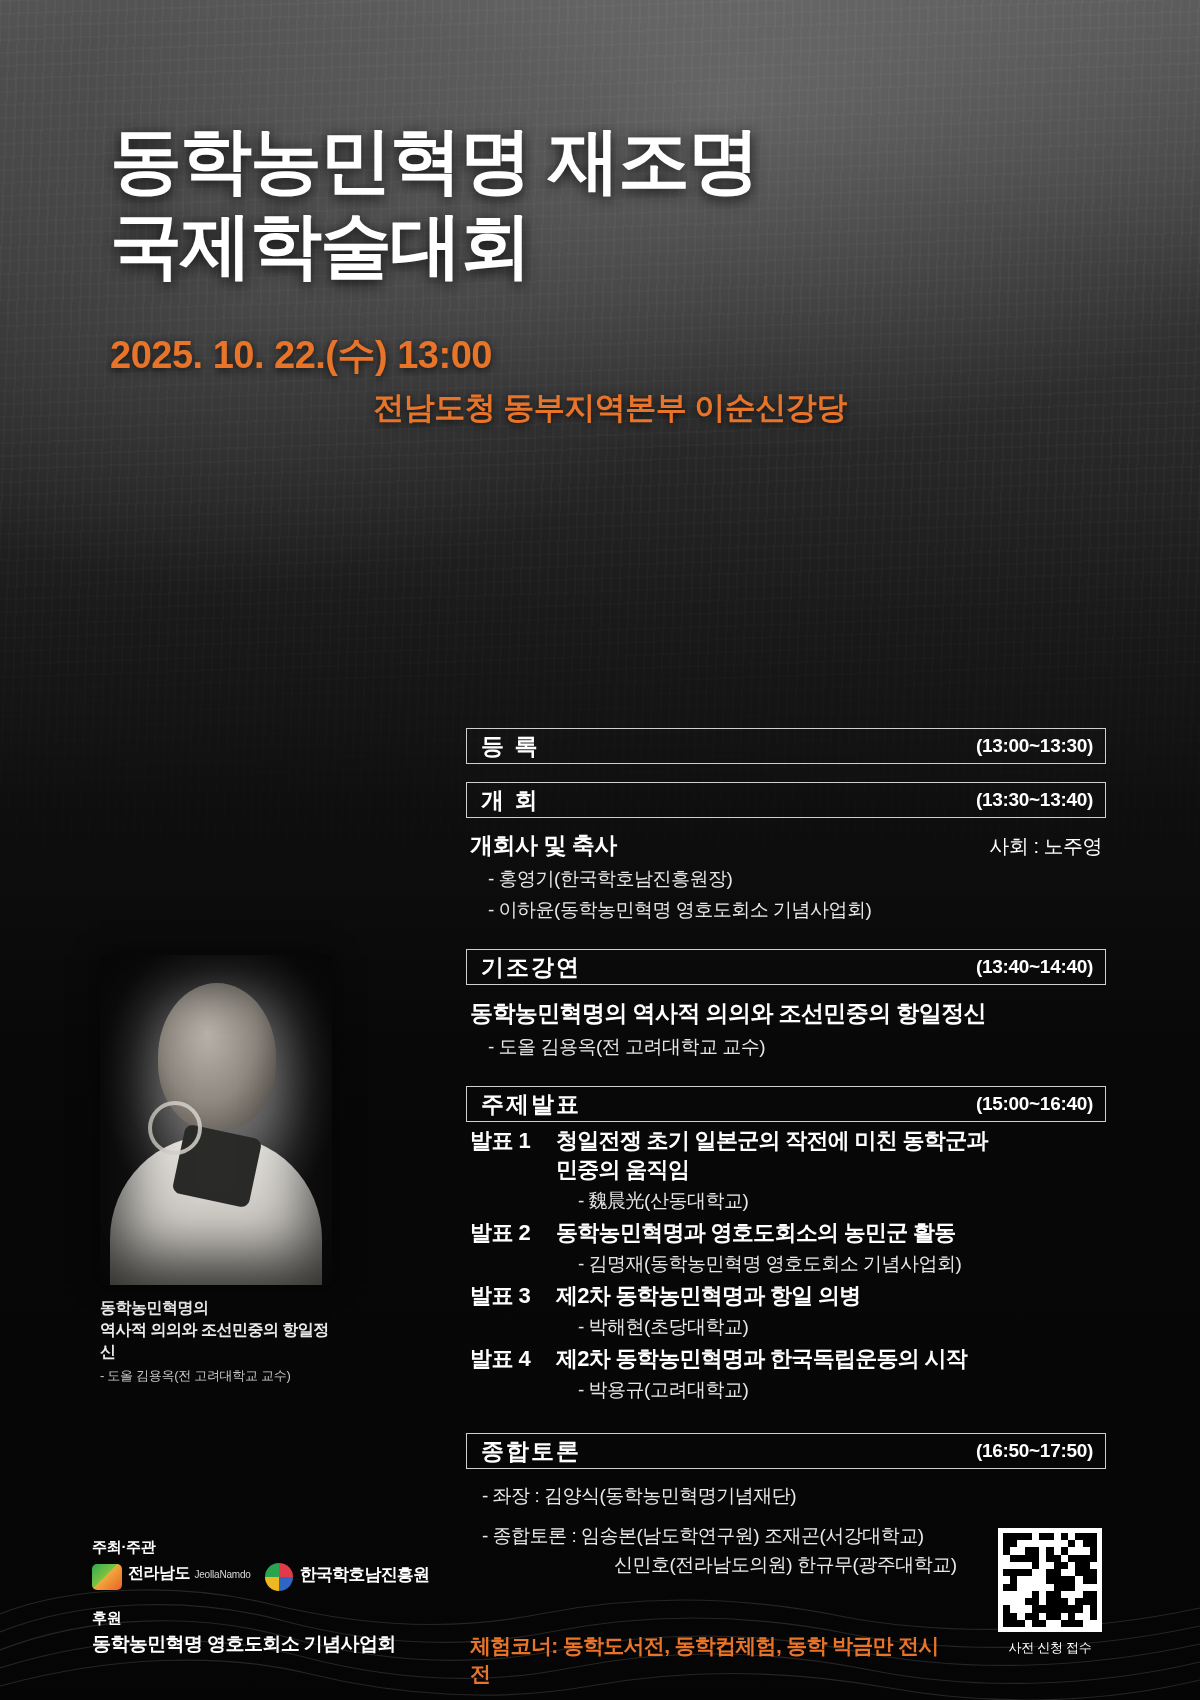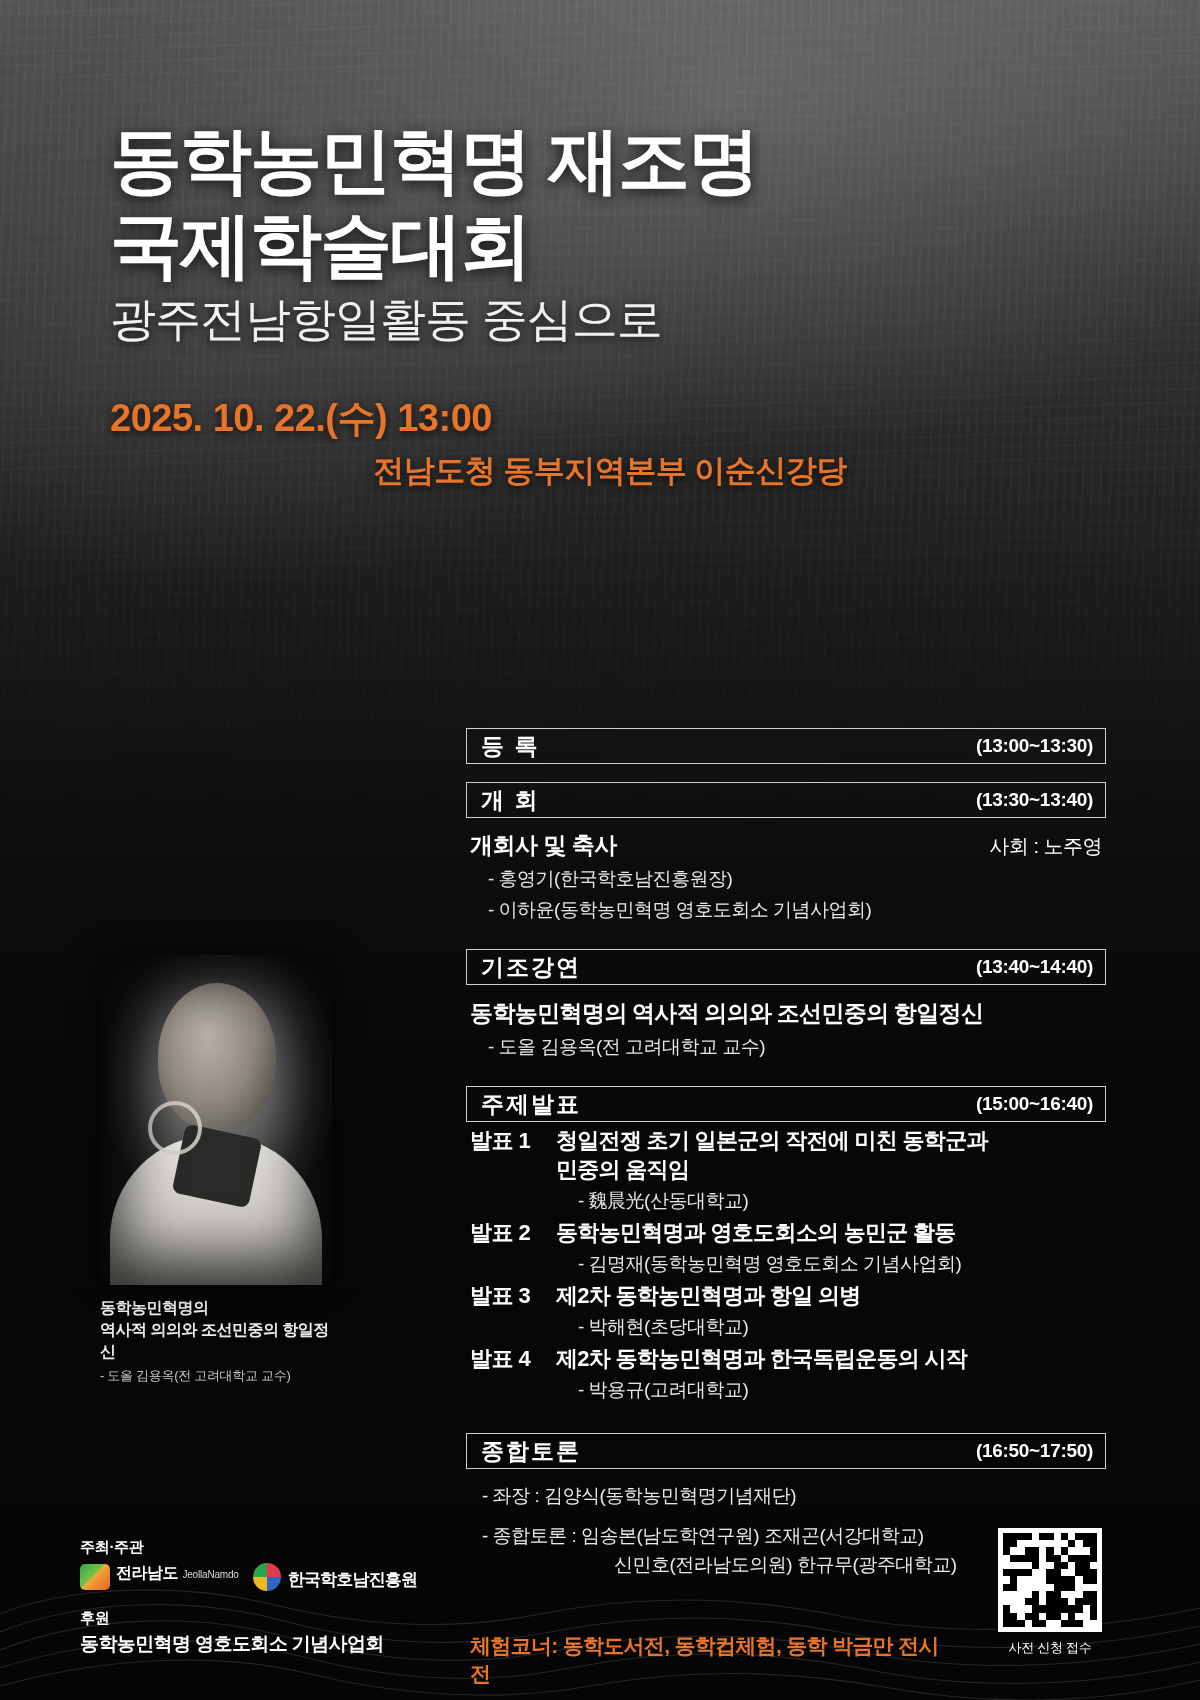--- a/index.html
+++ b/index.html
@@ -94,21 +94,21 @@
     margin-top: 12px; padding: 0 4px 0 4px;
   }
   .row-head .lhs { color: #ffffff; font-size: 23px; font-weight: 700; letter-spacing: -0.5px; }
   .row-head .rhs { color: #ffffff; font-size: 20px; font-weight: 400; letter-spacing: -0.5px; }
   .sub-line {
     color: #e6e6e6; font-size: 19px; font-weight: 400;
     letter-spacing: -0.5px; margin-top: 5px; padding-left: 22px;
   }
   .lead-title {
     color: #ffffff; font-size: 23px; font-weight: 700;
-    letter-spacing: -0.6px; margin-top: 13px; padding-left: 4px; font-family: Liberation Serif, serif;
+    letter-spacing: -0.6px; margin-top: 13px; padding-left: 4px;
   }
   .talk { display: flex; margin-top: 4px; padding-left: 4px; }
   .talk .tag {
     color: #ffffff; font-size: 22px; font-weight: 700;
     width: 86px; flex: 0 0 86px; letter-spacing: -0.5px;
   }
   .talk .body { flex: 1; }
   .talk .tt {
     color: #ffffff; font-size: 22px; font-weight: 700;
     letter-spacing: -0.7px; line-height: 1.32;
@@ -152,31 +152,31 @@
   }
   .p-glass {
     position: absolute; left: 48px; top: 146px; width: 54px; height: 54px;
     border: 4px solid #d6d2cb; border-radius: 50%; opacity: .85;
   }
   .p-vig { position: absolute; inset: 0; box-shadow: inset 0 0 60px 22px rgba(0,0,0,0.72); }
   .p-cap1 { margin-top: 12px; color: #eaeaea; font-size: 16px; font-weight: 700; line-height: 1.38; letter-spacing: -0.5px; }
   .p-cap2 { margin-top: 4px; color: #c9c9c9; font-size: 13px; letter-spacing: -0.3px; }
 
   
-  .footer-left { position: absolute; left: 80px; top: 1538px; width: 420px; }
+  .footer-left { position: absolute; left: 92px; top: 1538px; width: 420px; }
   .f-label { color: #ffffff; font-size: 15px; font-weight: 700; letter-spacing: -0.3px; }
   .org-row { display: flex; align-items: center; gap: 14px; margin-top: 6px; }
   .logo-jn { display: flex; align-items: flex-start; gap: 6px; }
   .logo-mark {
     width: 30px; height: 26px; border-radius: 5px;
     background: linear-gradient(135deg, #2fa84f 0%, #7fc241 45%, #f2a83b 46%, #e8622a 100%);
   }
   .logo-jn .txt1 { color: #ffffff; font-size: 16px; font-weight: 700; line-height: 1.05; letter-spacing: -0.5px; }
   .logo-jn .txt2 { color: #d8d8d8; font-size: 10px; letter-spacing: -0.2px; }
-  .logo-hk { display: flex; align-items: flex-end; gap: 7px; }
+  .logo-hk { display: flex; align-items: flex-start; gap: 7px; }
   .hk-mark {
     width: 28px; height: 28px; border-radius: 50%;
     background: conic-gradient(#e23a4a 0deg 90deg, #2f66c4 90deg 180deg, #efb820 180deg 270deg, #2aa44f 270deg 360deg);
   }
   .hk-txt { color: #ffffff; font-size: 17px; font-weight: 700; letter-spacing: -0.8px; }
   .sponsor-label { margin-top: 18px; }
   .sponsor-name { color: #ffffff; font-size: 19px; font-weight: 700; margin-top: 3px; letter-spacing: -0.6px; }
 
   .experience {
     position: absolute; left: 470px; top: 1632px; width: 470px;
@@ -203,21 +203,20 @@
       <path d="M0,268 C100,236 210,232 300,256 C390,280 480,286 570,268 C670,248 770,250 870,270 C970,290 1090,288 1200,262"></path>
       <path d="M0,286 C110,256 220,252 310,274 C400,296 500,302 590,286 C690,268 790,270 890,288 C990,306 1100,304 1200,280"></path>
       <path d="M0,232 C80,200 190,196 280,220 C370,244 460,250 550,232 C650,212 750,214 850,234 C950,254 1080,252 1200,226"></path>
       <path d="M0,214 C70,186 180,182 270,204 C360,226 450,232 540,214 C640,194 740,196 840,216 C940,236 1080,234 1200,208"></path>
     </g>
   </svg>
 
   <div class="title-wrap">
     <div class="title-main">동학농민혁명 재조명</div>
     <div class="title-main">국제학술대회</div>
-    <div class="title-sub" style="margin-top:0">광주전남항일활동 중심으로</div>
     <div class="datetime">2025. 10. 22.(수) 13:00</div>
     <div class="venue">전남도청 동부지역본부 이순신강당</div>
   </div>
 
   <div class="portrait-wrap">
     <div class="portrait">
       <div class="p-head"></div>
       <div class="p-body"></div>
       <div class="p-collar"></div>
       <div class="p-glass"></div>

